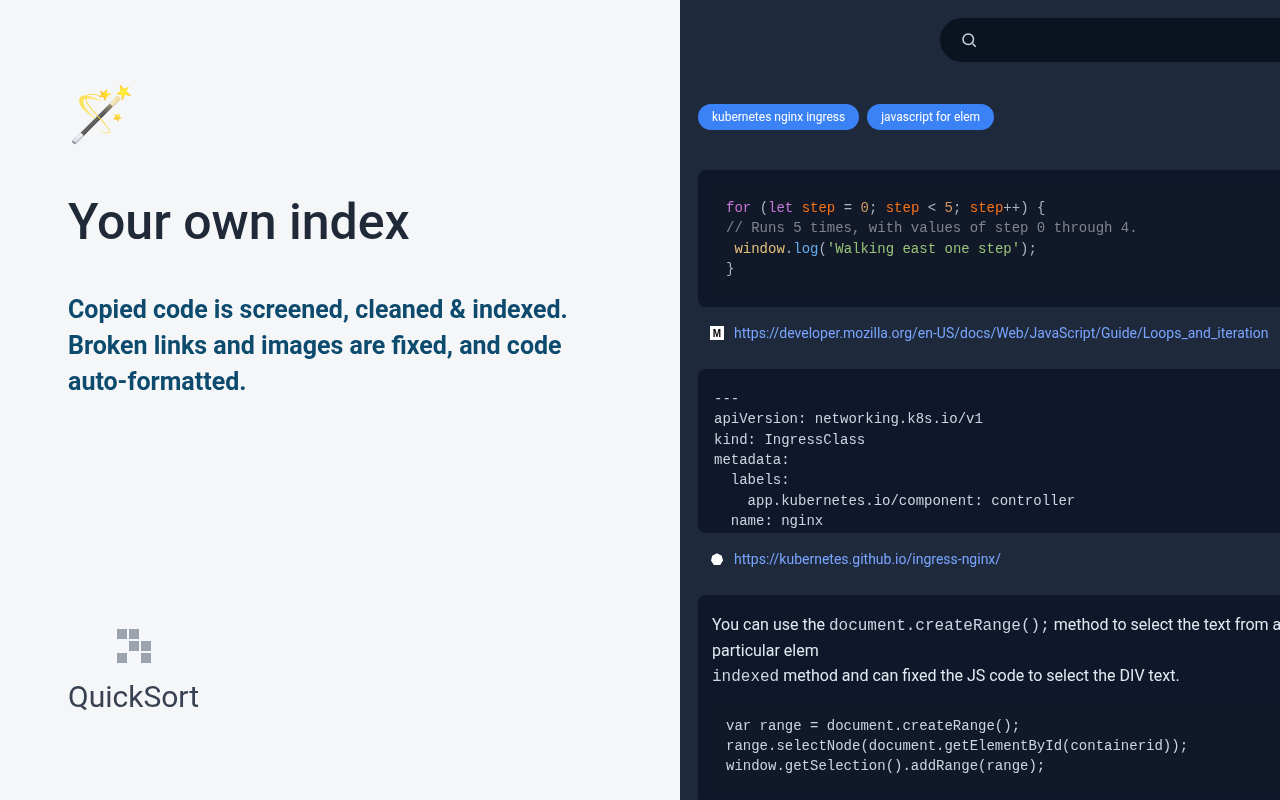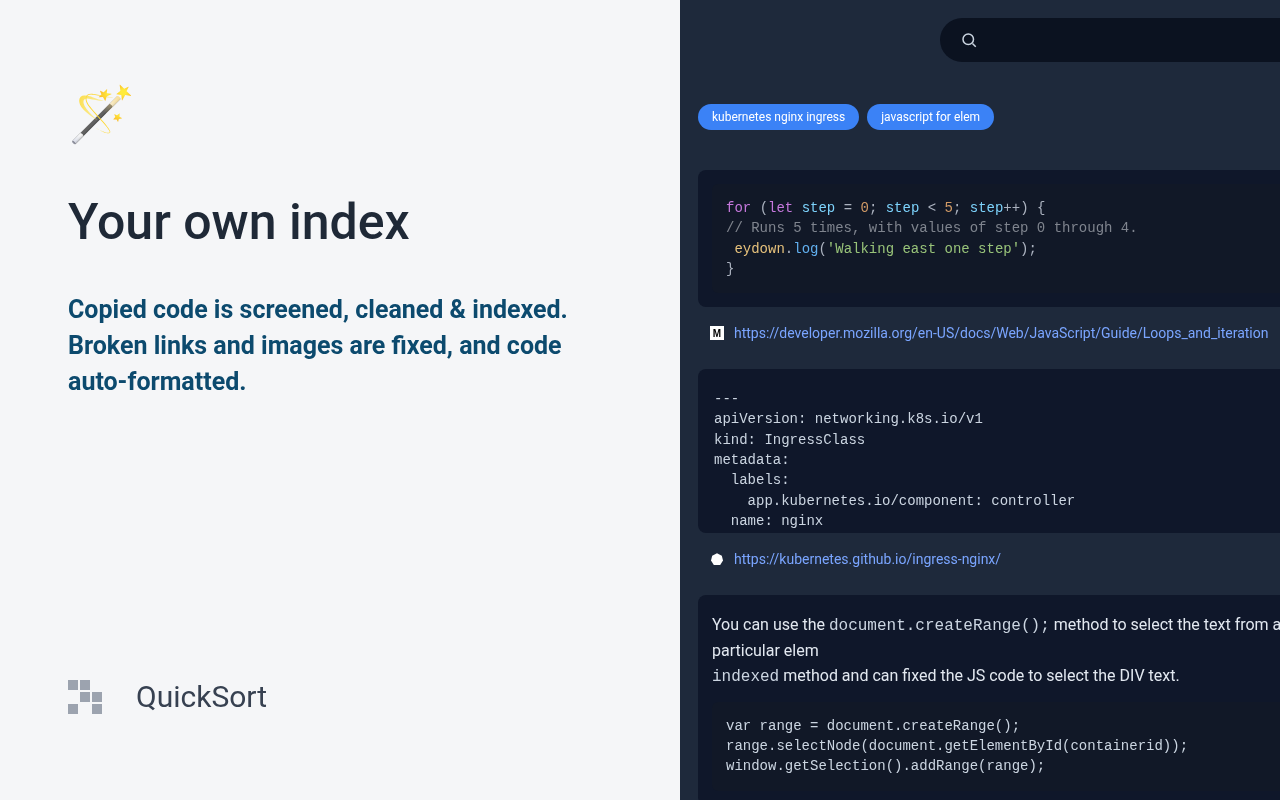--- a/index.html
+++ b/index.html
@@ -33,21 +33,22 @@
     line-height: 1.45;
     color: #0c4a6e;
     max-width: 580px;
   }
   .brand {
     position: absolute;
     left: 68px;
     bottom: 86px;
     display: flex;
     align-items: center;
-    gap: 34px;
+    gap: 16px;
+    flex-direction: column;
   }
   .brand-mark {
     display: grid;
     grid-template-columns: repeat(3, 10px);
     grid-template-rows: repeat(3, 10px);
     gap: 2px;
   }
   .brand-mark span {
     background: #9ca3af;
     width: 10px;
@@ -160,21 +161,21 @@
     position: relative;
   }
   .favicon.k8s::before{
     content:""; display:block; width:12px;height:12px;
     background:#fff;
     clip-path: polygon(50% 0%, 90% 20%, 100% 60%, 75% 100%, 25% 100%, 0% 60%, 10% 20%);
   }
 
   
   .kw { color:#c678dd; }       
-  .ident { color:#7dd3fc;margin-top:24px; }
+  .ident { color:#f97316;margin-top:24px; }
   .num { color:#d19a66; }
   .fn { color:#61afef; }
   .str { color:#98c379; }
   .cm { color:#7f848e; font-style: normal; }
   .punc { color:#abb2bf; }
   .obj { color:#e5c07b; }
 
   .yaml { color:#cbd5e1; }
 
   
@@ -218,21 +219,21 @@
   <div class="chips">
     <span class="chip">kubernetes nginx ingress</span>
     <span class="chip">javascript for elem</span>
   </div>
 
   <div class="results">
 
     <div class="card">
       <pre class="codebox" id="code1"><span class="kw">for</span> <span class="punc">(</span><span class="kw">let</span> <span class="ident">step</span> <span class="punc">=</span> <span class="num">0</span><span class="punc">;</span> <span class="ident">step</span> <span class="punc">&lt;</span> <span class="num">5</span><span class="punc">;</span> <span class="ident">step</span><span class="punc">++</span><span class="punc">) {</span>
 <span class="cm">// Runs 5 times, with values of step 0 through 4.</span>
- <span class="obj">eydown</span><span class="punc">.</span><span class="fn">log</span><span class="punc">(</span><span class="str">'Walking east one step'</span><span class="punc">);</span>
+ <span class="obj">window</span><span class="punc">.</span><span class="fn">log</span><span class="punc">(</span><span class="str">'Walking east one step'</span><span class="punc">);</span>
 <span class="punc">}</span></pre>
     </div>
     <div class="src">
       <span class="favicon mdn">M</span>
       <span class="link">https://developer.mozilla.org/en-US/docs/Web/JavaScript/Guide/Loops_and_iteration</span>
     </div>
 
     <div class="card clipped">
       <pre class="codebox yaml" style="background:transparent;padding:6px 2px 2px 2px">---
 apiVersion: networking.k8s.io/v1

